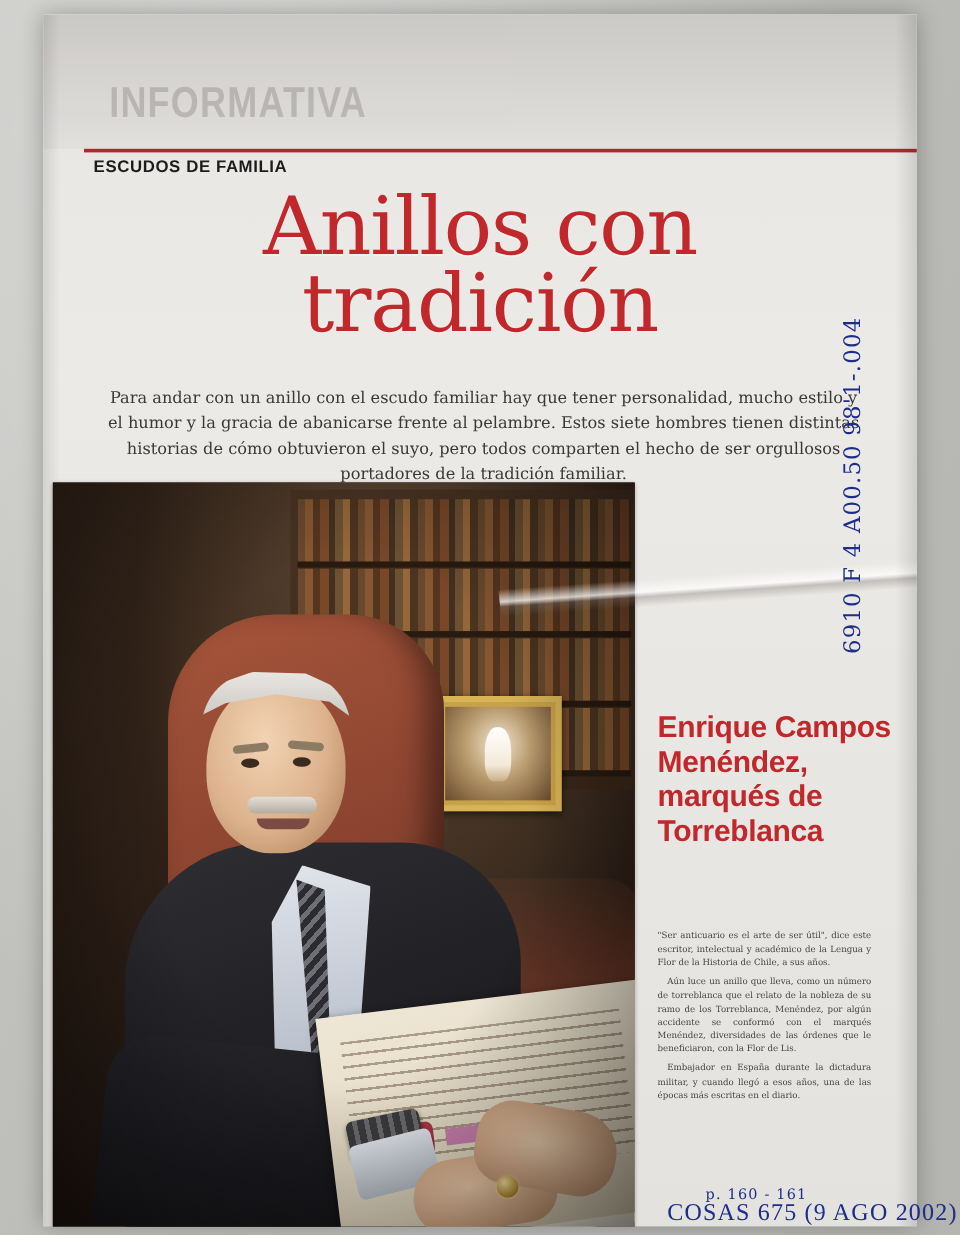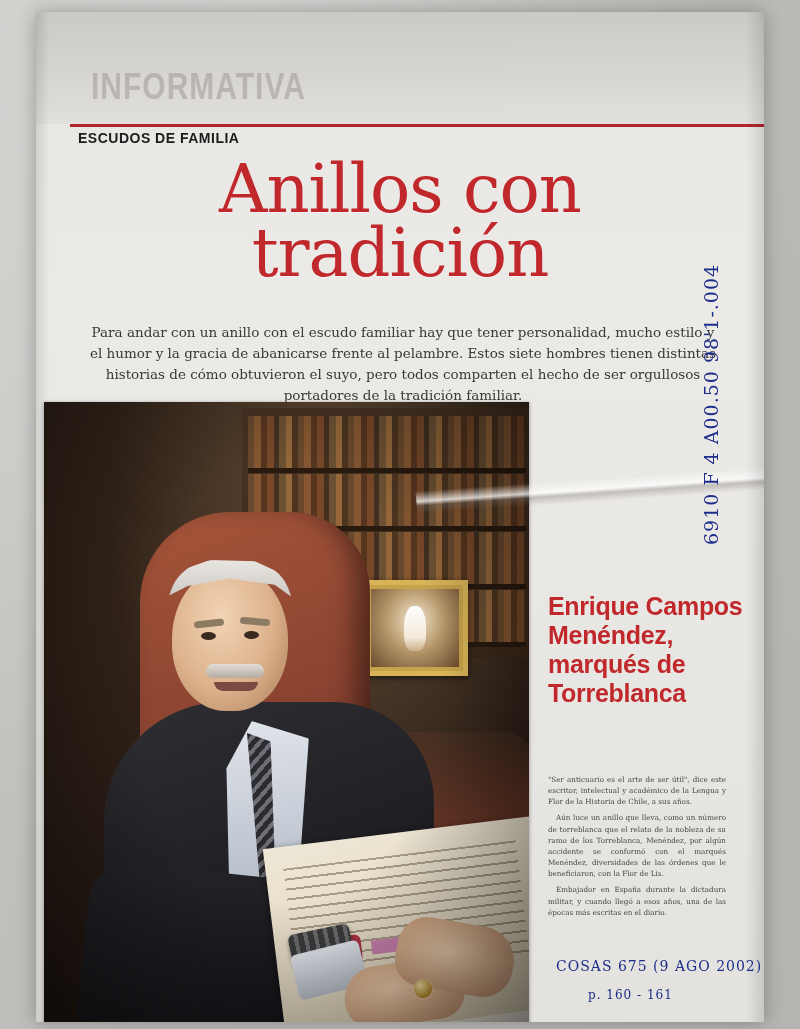--- a/index.html
+++ b/index.html
@@ -319,23 +319,24 @@
   }
   .hw-vertical {
     left: 700px; top: 545px;
     font-size: 19px;
     letter-spacing: 1px;
     transform: rotate(-90deg);
     transform-origin: left top;
     white-space: nowrap;
   }
   .hw-ref1 {
-    left: 556px; top: 958px;
-    font-size: 14px;
+    left: 556px; top: 1000px;
+    font-size: 20px;
     letter-spacing: 1px;
+    font-family: Liberation Serif, serif;
   }
   .hw-ref2 {
     left: 588px; top: 988px;
     font-size: 12px;
     letter-spacing: 1px;
   }
 </style>
 </head>
 <body>
 

